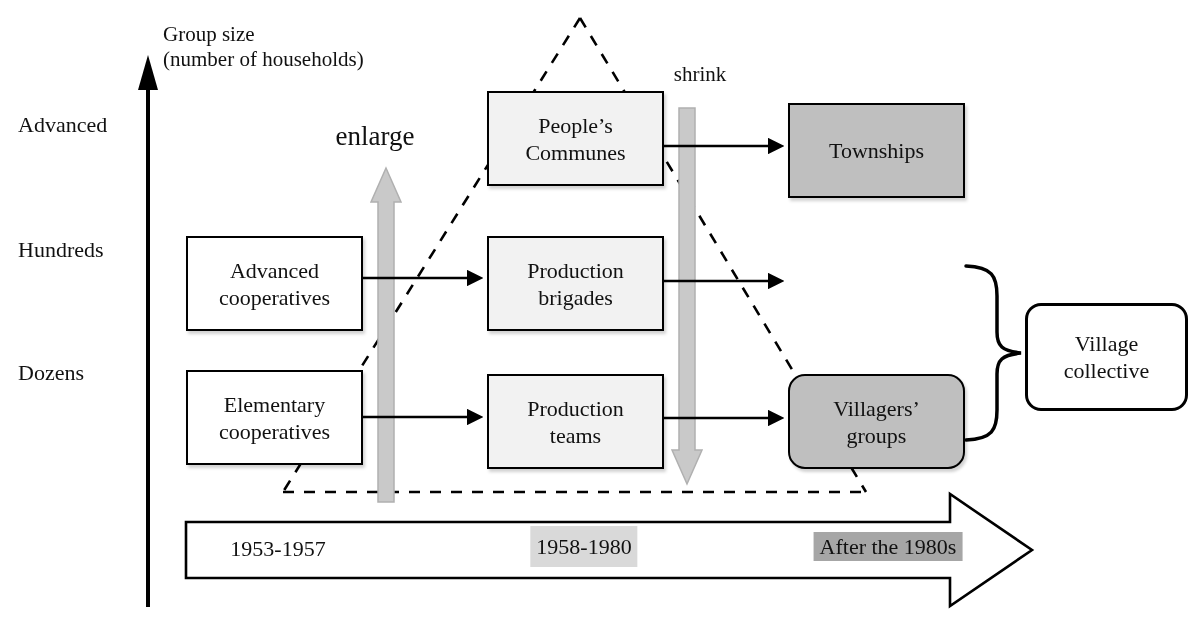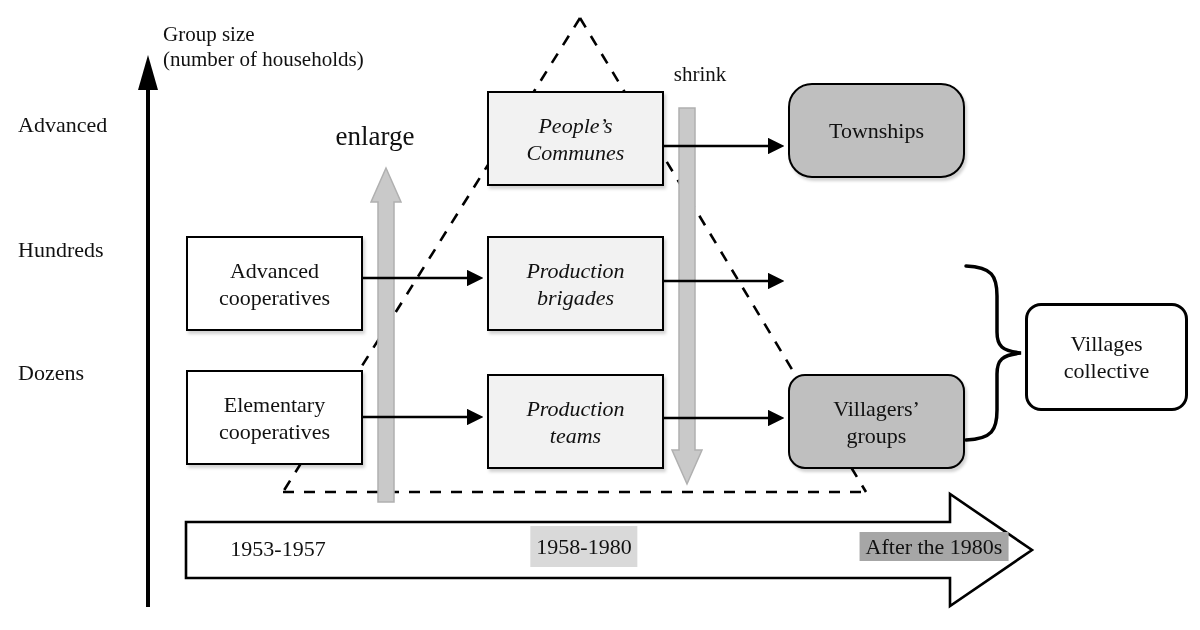--- a/index.html
+++ b/index.html
@@ -8,21 +8,21 @@
     font-family:"Liberation Serif", serif; color:#111; overflow:hidden;
   }
   .layer { position:absolute; left:0; top:0; width:1200px; height:630px; }
   svg.layer { z-index:1; }
   .boxes { z-index:2; }
   .box {
     position:absolute; display:flex; align-items:center; justify-content:center;
     text-align:center; border:2px solid #000; font-size:22px; line-height:27px;
     white-space:pre-line; box-shadow:2px 3px 3px rgba(0,0,0,0.18);
   }
-  .box.light { background:var(--light-box-fill,#f2f2f2);font-style:italic; }
+  .box.light { background:var(--light-box-fill,#f2f2f2); }
   .box.gray  { background:var(--gray-box-fill,#bfbfbf); }
   .box.roundw {
     background:var(--white-box-fill,#fff); border:3px solid #000;
     border-radius:16px; box-shadow:none;
   }
   .txt { position:absolute; z-index:3; font-size:22px; line-height:25px; }
   .pre { white-space:pre-line; }
   .center { transform:translateX(-50%); }
   .hl-light { background:var(--highlight-1958,#d9d9d9); padding:8px 6px; }
   .hl-dark  { background:var(--highlight-1980s,#a6a6a6); padding:2px 6px; }
@@ -63,49 +63,49 @@
     </g>
 
     <polygon points="186,522 950,522 950,494 1032,550 950,606 950,578 186,578" fill="#fff" stroke="#000" stroke-width="2.6"></polygon>
 
     <path d="M 966,266 C 992,267 997,276 997,296 L 997,332 C 997,346 1002,351 1021,353 C 1002,355 997,360 997,374 L 997,410 C 997,430 992,439 966,440" fill="none" stroke="#000" stroke-width="3.5" stroke-linecap="round"></path>
   </svg>
 
   <div class="layer boxes">
     <div class="box light" style="left:487px; top:91px;  width:173px; height:91px;">People’s
 Communes</div>
-    <div class="box gray" style="left:788px; top:83px;  width:173px; height:91px;border-radius:24px;">Townships</div>
+    <div class="box gray" style="left:788px; top:103px;  width:173px; height:91px;">Townships</div>
 
     <div class="box" style="left:186px; top:236px; width:173px; height:91px; background:var(--white-box-fill,#fff);">Advanced
 cooperatives</div>
     <div class="box light" style="left:487px; top:236px; width:173px; height:91px;">Production
 brigades</div>
 
     <div class="box" style="left:186px; top:370px; width:173px; height:91px; background:var(--white-box-fill,#fff);">Elementary
 cooperatives</div>
     <div class="box light" style="left:487px; top:374px; width:173px; height:91px;">Production
 teams</div>
     <div class="box gray" style="left:788px; top:374px; width:173px; height:91px;border-radius:17px;">Villagers’
 groups</div>
 
-    <div class="box roundw" style="left:1025px; top:303px; width:157px; height:102px;">Villages
+    <div class="box roundw" style="left:1025px; top:303px; width:157px; height:102px;">Village
 collective</div>
   </div>
 
   <div class="txt pre" style="left:163px; top:22px; font-size:21px;">Group size
 (number of households)</div>
 
   <div class="txt" style="left:18px; top:112px;">Advanced</div>
   <div class="txt" style="left:18px; top:237px;">Hundreds</div>
   <div class="txt" style="left:18px; top:360px;">Dozens</div>
 
   <div class="txt center" style="left:375px; top:124px; font-size:27px;">enlarge</div>
   <div class="txt center" style="left:700px; top:62px; font-size:21px;">shrink</div>
 
   <div class="txt center" style="left:278px; top:536px;">1953-1957</div>
   <div class="txt center" style="left:584px; top:534px;">
     <span class="hl-light">1958-1980</span>
   </div>
-  <div class="txt center" style="left:916px; top:534px;padding-left:36px;">
+  <div class="txt center" style="left:870px; top:534px;padding-left:36px;">
     <span class="hl-dark">After the 1980s</span>
   </div>
 
 </div>
 
 </body></html>

